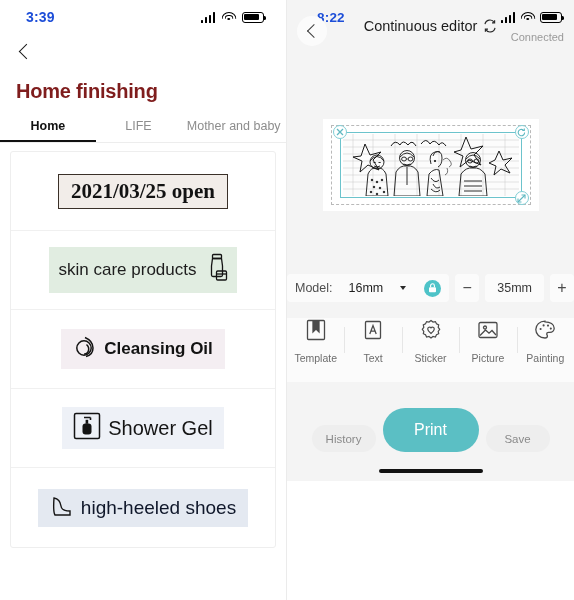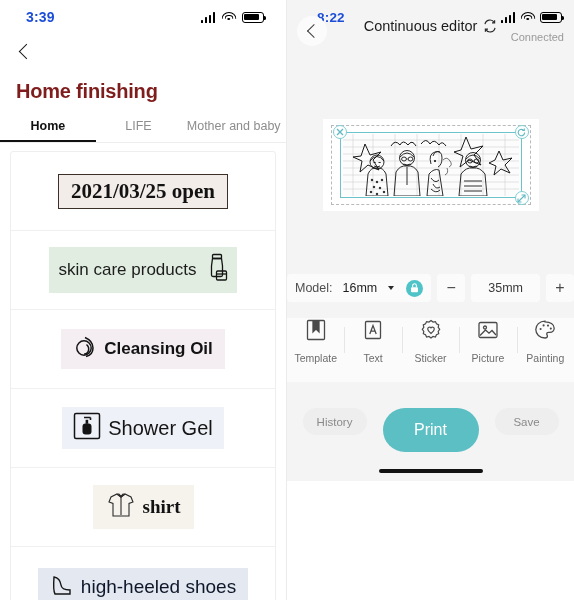--- a/index.html
+++ b/index.html
@@ -122,21 +122,21 @@
   .handle { position:absolute; width:14px; height:14px; border-radius:50%;
     background:#ffffff; border:1px solid #7fcdd4; display:flex;
     align-items:center; justify-content:center; color:#5fb9c2; }
   .h-del { left:10px; top:6px; }
   .h-rot { right:10px; top:6px; }
   .h-res { right:10px; bottom:6px; }
 
   .model-row { display:flex; align-items:center; justify-content:center;
     gap:6px; padding: 4px 0 0 0; }
   .model-box { background:#fbfbfb; border-radius:4px; height:28px;
-    display:flex; align-items:center; gap:10px; padding:0 8px; }
+    display:flex; align-items:center; gap:16px; padding:0 8px; }
   .model-label { font-size:12.5px; color:#4e4e4e; }
   .model-val { font-size:12.5px; color:#1f1f1f; }
   .caret-dn { width:0;height:0;border-left:3.5px solid transparent;
     border-right:3.5px solid transparent;border-top:4.5px solid #2a2a2a; margin-left:1px;}
   .lock-badge { width:17px; height:17px; border-radius:50%; background:#4ec3c8;
     display:flex; align-items:center; justify-content:center; margin-left:2px; }
   .step-btn { width:30px; height:28px; background:#fbfbfb; border-radius:4px;
     display:flex; align-items:center; justify-content:center;
     font-size:16px; color:#4a4a4a; }
   .size-box { width:74px; height:28px; background:#fbfbfb; border-radius:4px;
@@ -146,22 +146,22 @@
   .toolbar { margin-top: 16px; background:#fbfbfb; height:64px;
     display:flex; }
   .tool { flex:1; display:flex; flex-direction:column; align-items:center; gap:6px;
     position:relative; }
   .tool + .tool::before { content:''; position:absolute; left:0; top:9px;
     width:1px; height:26px; background:#e6e6e6; }
   .tool-label { font-size:10.5px; color:#6d6d6d; }
 
   .bottom-bar { position:absolute; left:0; right:0; bottom:0; height:84px;
     background:#f4f4f4; }
-  .btn-row { display:flex; align-items:flex-start; justify-content:center;
-    gap:16px; padding-top: 11px; }
+  .btn-row { display:flex; align-items:flex-end; justify-content:center;
+    gap:7px; padding-top: 11px; }
   .btn-sec { width:64px; height:27px; border-radius:14px; background:#eeeeee;
     display:flex; align-items:center; justify-content:center;
     font-size:11.5px; color:#8a8a8a; }
   .btn-print { width:96px; height:44px; border-radius:22px; background:#5bbfc4;
     display:flex; align-items:center; justify-content:center;
     font-size:16px; color:#ffffff; }
   .home-ind { position:absolute; left:50%; transform:translateX(-50%);
     bottom:8px; width:104px; height:4px; border-radius:2px; background:#121212; }
 </style>
 </head>
@@ -248,33 +248,20 @@
                 <rect x="1.5" y="1.5" width="25" height="25" rx="1.5"></rect>
                 <path d="M11 5.5 L17.5 5.5 M17.5 5.5 L17.5 8" stroke-width="1.6"></path>
                 <rect x="12.6" y="7.8" width="2.6" height="4" fill="#141414" stroke="none"></rect>
                 <rect x="9.5" y="11.5" width="9" height="11" rx="3" fill="#141414" stroke="none"></rect>
               </svg>
             </span>
             <span class="txt">Shower Gel</span>
           </div>
         </div>
 
-        <div class="list-item">
-          <div class="chip chip-shirt">
-            <span class="ic">
-              <svg width="30" height="30" viewBox="0 0 30 30" fill="none" stroke="#2a2a2a" stroke-width="1.1">
-                <path d="M11 4 L15 7 L19 4 L25 7 L27 12 L23 13.5 L23 26 L7 26 L7 13.5 L3 12 L5 7 Z"></path>
-                <path d="M11 4 L15 7 L19 4"></path>
-                <line x1="15" y1="7" x2="15" y2="25"></line>
-                <path d="M12.5 3.5 L15 6.2 L17.5 3.5"></path>
-              </svg>
-            </span>
-            <span class="txt">shirt</span>
-          </div>
-        </div>
 
         <div class="list-item">
           <div class="chip chip-shoes">
             <span class="ic">
               <svg width="24" height="24" viewBox="0 0 24 24" fill="none" stroke="#141414" stroke-width="1.4">
                 <path d="M4 4 Q10 5 11 12 Q11.5 17 20 17 L20 21 L5 21 Q3 18 4 4 Z"></path>
               </svg>
             </span>
             <span class="txt">high-heeled shoes</span>
           </div>

